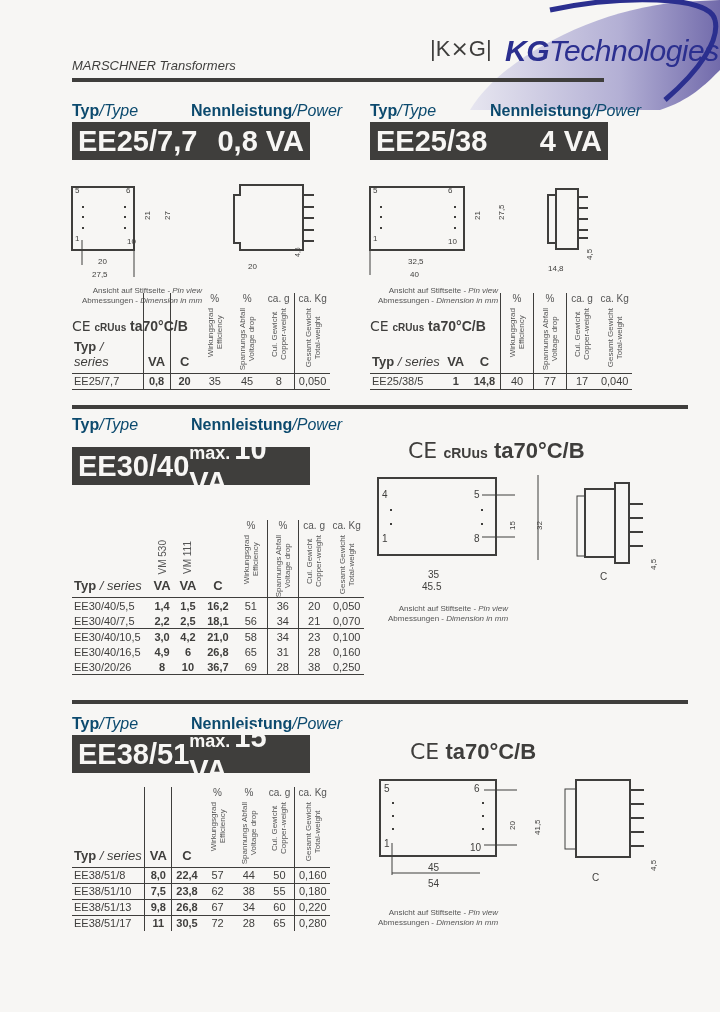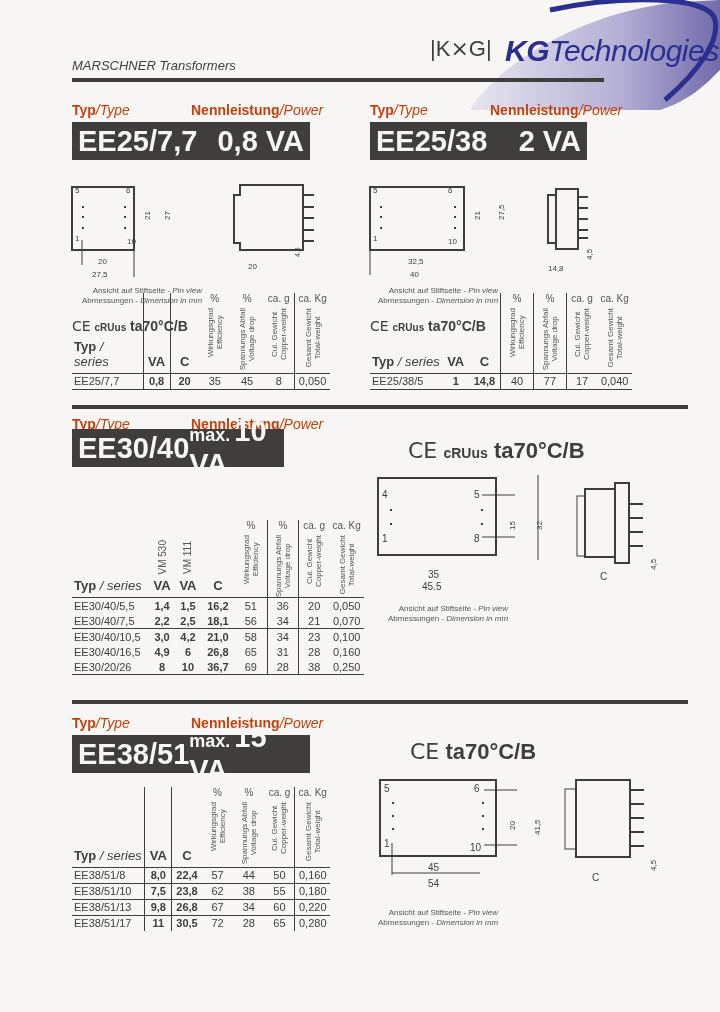--- a/index.html
+++ b/index.html
@@ -7,21 +7,21 @@
     width:720px; height:1012px; position:relative; overflow:hidden;
     background:#f7f6f4; font-family:"Liberation Sans", sans-serif; color:#3f3e3c;
   }
   .abs { position:absolute; }
   .brand-line { left:72px; top:78px; width:532px; height:4px; background:#3f3e3c; }
   .subtitle { left:72px; top:58px; font-size:13px; font-style:italic; color:#3f3e3c; }
   .logo-swoosh { left:360px; top:0; width:360px; height:110px; }
   .logo-kg-box { left:430px; top:36px; font-size:22px; color:#3f3e3c; }
   .logo-text { left:505px; top:34px; font-size:30px; color:#2b2f8f; font-style:italic; letter-spacing:-0.5px; }
   .logo-text b { font-style:italic; font-weight:bold;text-align:center; }
-  .type-head { font-size:14px; color:#c2410c; }
+  .type-head { font-size:16px; color:#0c4a6e; }
   .type-head b { font-weight:bold; }
   .type-head i { font-style:italic; }
   .banner {
     background:#3f3e3c; color:#f7f6f4; height:38px; display:flex; align-items:center;
     justify-content:space-between; padding:0 6px; box-sizing:border-box;
     font-weight:bold; font-size:29px;
   }
   .banner .max { font-size:18px; margin-right:4px; }
   .sep { background:#3f3e3c; height:4px; }
   table.spec { border-collapse:collapse; font-size:11px; }
@@ -130,23 +130,23 @@
     <td>35</td>
     <td>45</td>
     <td>8</td>
     <td class="vl">0,050</td>
   </tr>
 </tbody>
   </table>
 
 <div class="abs type-head" style="left:370px;top:102px;"><b>Typ</b><i>/Type</i></div>
 <div class="abs type-head" style="left:490px;top:102px;"><b>Nennleistung</b><i>/Power</i></div>
-<div class="abs banner" style="left:370px;top:122px;width:217px;">
+<div class="abs banner" style="left:370px;top:122px;width:238px;">
   <span>EE25/38</span>
-  <span>2 VA</span>
+  <span>4 VA</span>
 </div>
 <svg class="abs" style="left:368px;top:175px;" width="290" height="115">
   <rect x="2" y="12" width="94" height="63" fill="none" stroke="#3f3e3c" stroke-width="2"></rect>
   <text x="5" y="18" font-size="8">5</text>
   <text x="80" y="18" font-size="8">6</text>
   <text x="5" y="66" font-size="8">1</text>
   <text x="80" y="69" font-size="8">10</text>
   <g fill="#3f3e3c">
       <rect x="12" y="31" width="2" height="2"></rect>
       <rect x="12" y="41" width="2" height="2"></rect>
@@ -206,21 +206,21 @@
     <td class="vl">17</td>
     <td>0,040</td>
   </tr>
 </tbody>
   </table>
 
 <div class="abs sep" style="left:72px;top:405px;width:616px;"></div>
 
 <div class="abs type-head" style="left:72px;top:416px;"><b>Typ</b><i>/Type</i></div>
 <div class="abs type-head" style="left:191px;top:416px;"><b>Nennleistung</b><i>/Power</i></div>
-<div class="abs banner" style="left:72px;top:429px;width:212px;">
+<div class="abs banner" style="left:72px;top:447px;width:238px;">
   <span>EE30/40</span>
   <span><span class="max">max.</span><span>10 VA</span></span>
 </div>
 <div class="abs cert" style="left:408px;top:438px;font-size:22px;"><span class="ce">CE</span> <span style="font-size:14px;">cRUus</span> <span>ta70°C/B</span></div>
 <svg class="abs" style="left:370px;top:470px;" width="300" height="120">
   <rect x="8" y="8" width="118" height="77" fill="none" stroke="#3f3e3c" stroke-width="2"></rect>
   <text x="12" y="28" font-size="10">4</text>
   <text x="104" y="28" font-size="10">5</text>
   <text x="12" y="72" font-size="10">1</text>
   <text x="104" y="72" font-size="10">8</text>

